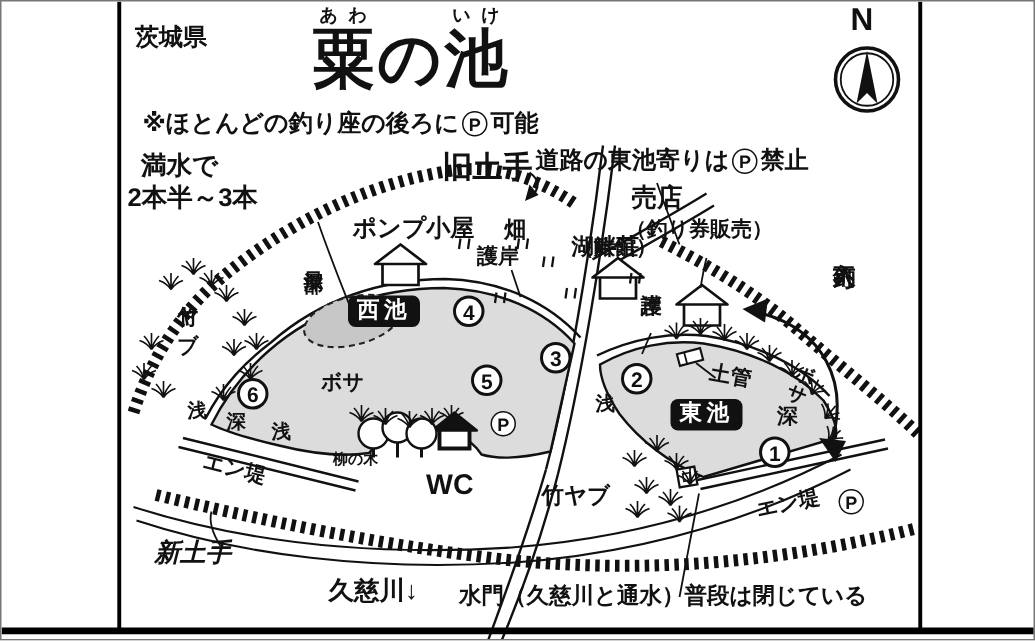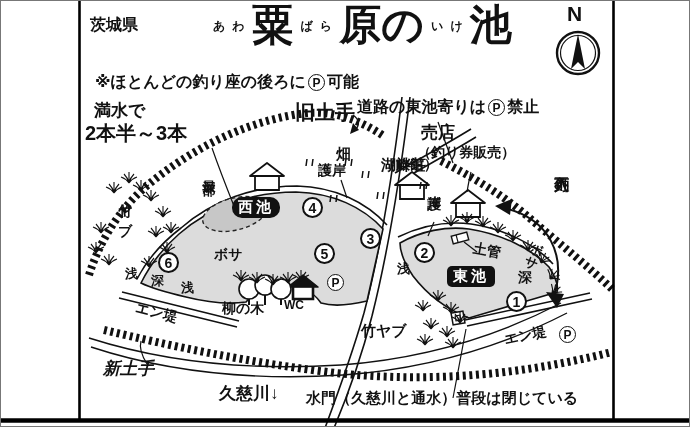--- a/index.html
+++ b/index.html
@@ -15,21 +15,21 @@
     border:2px solid #111;border-radius:50%;font-weight:bold;background:#fff;
     box-sizing:border-box;position:absolute;}
   .num{width:21px;height:21px;font-size:14px;}
   .pmark{width:17px;height:17px;font-size:12px;border-width:1.7px;position:static;flex:0 0 auto;}
   .pabs{position:absolute;width:17px;height:17px;font-size:12px;border-width:1.7px;}
   .badge{position:absolute;background:#111;color:#fff;border-radius:5px;
     padding:1px 6px 2px 6px;font-size:15px;font-weight:bold;letter-spacing:3px;line-height:1.2;}
   .hdr-pref{position:absolute;left:89px;top:14px;font-size:16px;font-weight:bold;}
   .hdr-city{position:absolute;left:89px;top:37px;font-size:20px;font-weight:bold;}
   .title-row{position:absolute;left:205px;top:1px;display:flex;align-items:flex-end;}
-  .rgroup{display:flex;flex-direction:row;align-items:center;text-align:right;}
+  .rgroup{display:flex;flex-direction:column;align-items:center;text-align:right;}
   .rt{font-size:12px;font-weight:bold;letter-spacing:7px;height:14px;text-indent:7px;}
   .rb{font-size:42px;font-weight:bold;line-height:1.1;}
   .noterow{position:absolute;display:flex;align-items:center;gap:2px;font-weight:bold;}
   .hdr-note{left:94px;top:71px;font-size:16px;}
   .road-note{left:356px;top:96px;font-size:16px;}
   .kuji{left:218px;top:383px;font-size:17px;display:flex;align-items:center;}
 </style>
 </head>
 <body>
 
@@ -211,79 +211,76 @@
   </svg>
 
   <div class="hdr-pref">茨城県</div>
 
   <div class="title-row">
     <span class="rgroup">
         <span class="rt">あわ</span>
         <span class="rb">粟</span>
       </span>
     <span class="rgroup">
-        <span class="rt">ばら</span>
-        <span class="rb">原</span>
-      </span>
-    <span class="rgroup">
         <span class="rt"></span>
         <span class="rb">の</span>
       </span>
     <span class="rgroup">
         <span class="rt">いけ</span>
         <span class="rb">池</span>
       </span>
   </div>
 
   <div class="noterow hdr-note">
     <span>※ほとんどの釣り座の後ろに</span>
     <span class="circle pmark">P</span>
     <span>可能</span>
   </div>
 
   <div class="lbl" style="left:566px;top:1px;font-size:21px;">N</div>
 
   <div class="lbl" style="left:93px;top:100px;font-size:17px;">満水で</div>
-  <div class="lbl" style="left:84px;top:121px;font-size:20px;">2本半～3本</div>
+  <div class="lbl" style="left:84px;top:121px;font-size:17px;">2本半～3本</div>
 
   <div class="lbl" style="left:294px;top:100px;font-size:20px;">旧土手</div>
 
   <div class="noterow road-note">
     <span>道路の東池寄りは</span>
     <span class="circle pmark">P</span>
     <span>禁止</span>
   </div>
 
+  <div class="lbl" style="left:234px;top:143px;font-size:16px;">ポンプ小屋</div>
   <div class="lbl" style="left:335px;top:145px;font-size:15px;">畑</div>
   <div class="lbl" style="left:317px;top:162px;font-size:14px;">護岸</div>
 
   <div class="lbl" style="left:380px;top:156px;font-size:15px;">湖畔荘</div>
   <div class="lbl" style="left:381px;top:156px;font-size:14px;">（旅館）</div>
 
   <div class="lbl" style="left:420px;top:123px;font-size:17px;font-family:Liberation Mono, monospace;">売店</div>
   <div class="lbl" style="left:404px;top:144px;font-size:14px;margin-left:12px;">（釣り券販売）</div>
 
   <div class="lbl vert" style="left:425px;top:183px;font-size:14px;">護岸</div>
   <div class="lbl vert" style="left:200px;top:169px;font-size:13px;">最深部</div>
 
-  <span class="badge" style="left:231px;top:196px;border-radius:10px;">西池</span>
+  <span class="badge" style="left:231px;top:196px;">西池</span>
   <span class="badge" style="left:446px;top:265px;">東池</span>
 
   <span class="circle num" style="left:505px;top:290px;">1</span>
   <span class="circle num" style="left:413px;top:241px;">2</span>
   <span class="circle num" style="left:359px;top:227px;">3</span>
   <span class="circle num" style="left:301px;top:196px;">4</span>
   <span class="circle num" style="left:313px;top:242px;">5</span>
   <span class="circle num" style="left:157px;top:251px;">6</span>
 
   <div class="lbl" style="left:213px;top:246px;font-size:14px;">ボサ</div>
   <div class="lbl vert" style="left:528px;top:232px;font-size:13px;transform:rotate(22deg);">ボサ</div>
 
-  <div class="lbl" style="left:221px;top:300px;font-size:14px;">柳の木</div>
-  <div class="lbl" style="left:283px;top:298px;font-size:12px;">WC</div>
+  <div class="lbl" style="left:221px;top:300px;font-size:10px;">柳の木</div>
+  <div class="lbl" style="left:283px;top:312px;font-size:19px;">WC</div>
   <span class="circle pabs" style="left:326px;top:273px;">P</span>
 
   <div class="lbl" style="left:124px;top:266px;font-size:13px;">浅</div>
   <div class="lbl" style="left:150px;top:273px;font-size:13px;">深</div>
   <div class="lbl" style="left:180px;top:280px;font-size:13px;">浅</div>
 
   <div class="lbl vert" style="left:116px;top:192px;font-size:14px;">竹ヤブ</div>
   <div class="lbl" style="left:134px;top:304px;font-size:14px;transform:rotate(14deg);">エン堤</div>
 
   <div class="lbl" style="left:102px;top:358px;font-size:17px;font-style:italic;">新土手</div>

